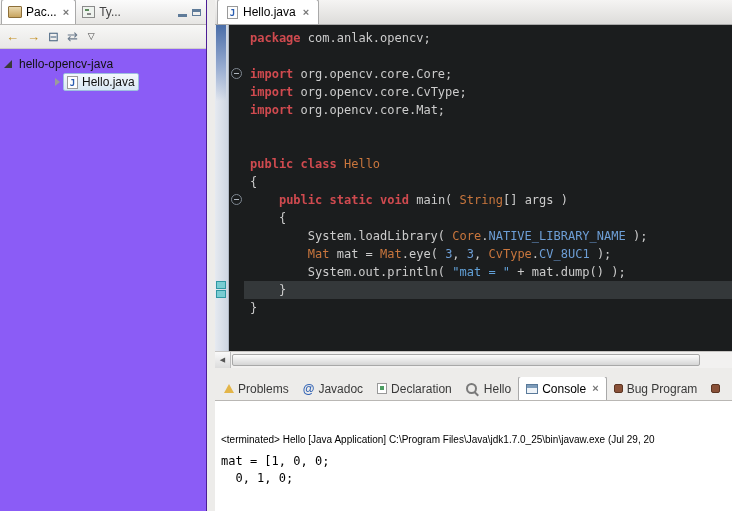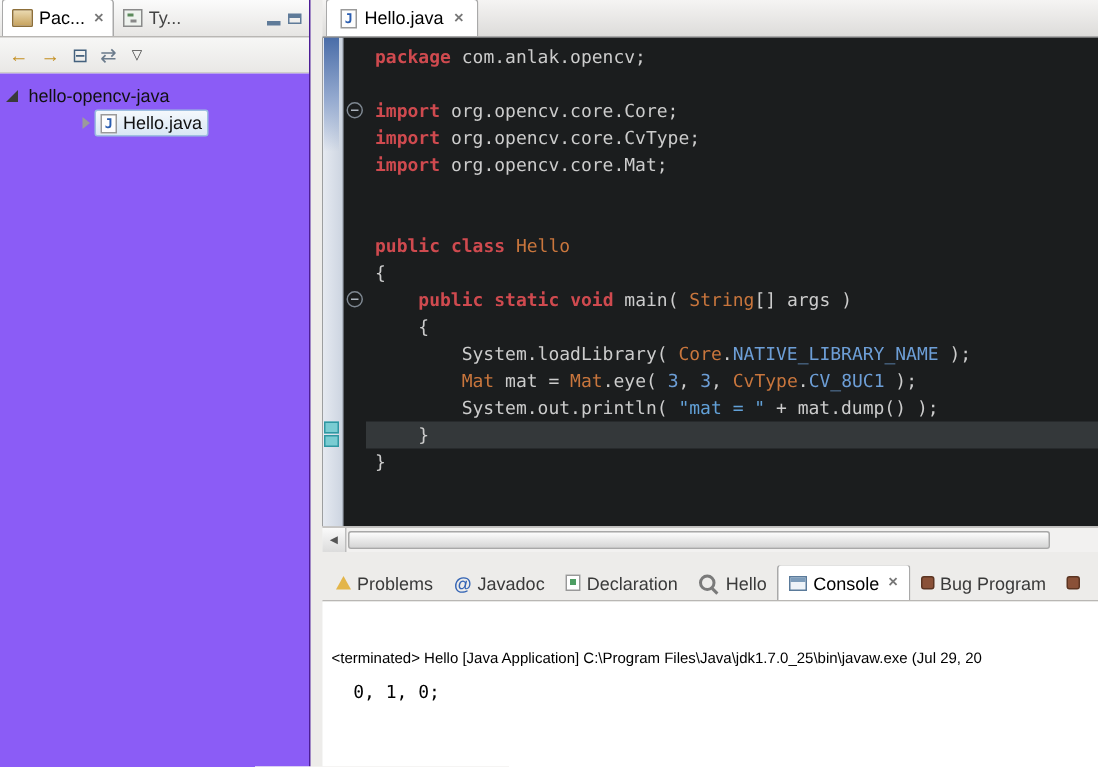--- a/index.html
+++ b/index.html
@@ -205,17 +205,17 @@
         <div class="btab" data-name="tab-bug-explorer">
           <span class="bicon bug-icon" data-name="bug-icon"></span>
           <span class="btab-label" data-name="tab-label">Bug Program</span>
         </div>
         <div class="btab" data-name="tab-bug">
           <span class="bicon bug-icon" data-name="bug-icon"></span>
         </div>
       </div>
     <div class="console-content" data-name="console-content">
       <div class="console-status" data-name="console-process-status">&lt;terminated&gt; Hello [Java Application] C:\Program Files\Java\jdk1.7.0_25\bin\javaw.exe (Jul 29, 20</div>
-      <div class="console-output" data-name="console-output"><div class="console-line" data-name="console-output-line">  0, 1, 0;</div></div>
+      <div class="console-output" data-name="console-output"><div class="console-line" data-name="console-output-line">mat = [1, 0, 0;</div><div class="console-line" data-name="console-output-line">  0, 1, 0;</div></div>
     </div>
   </section>
 
 </div>
 
 </body></html>

